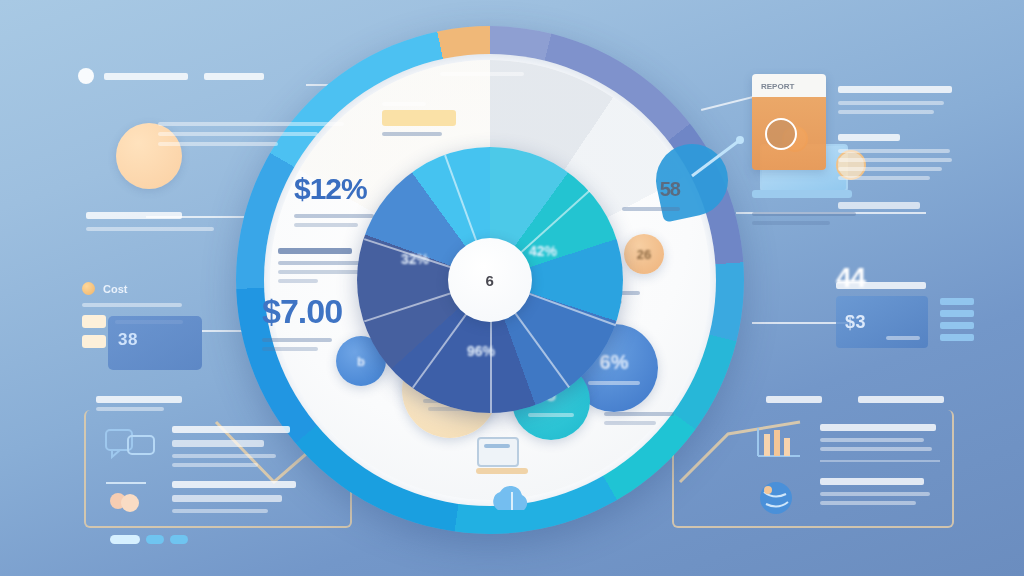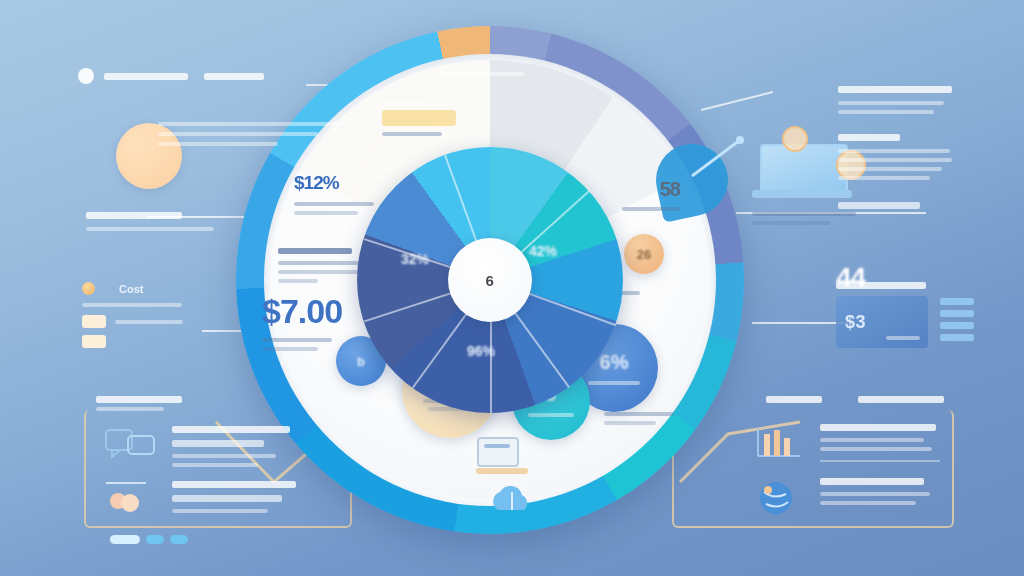--- a/index.html
+++ b/index.html
@@ -35,21 +35,21 @@
     background:radial-gradient(circle at 34% 30%,#ffe2bd,#fad0a3);box-shadow:0 2px 8px rgba(60,90,140,.18);}
 
   #lt-body{position:absolute;left:158px;top:122px;width:190px;}
   #lt-body .ptxt{margin-bottom:6px;}
 
   
   #lm{position:absolute;left:86px;top:212px;width:160px;}
 
   
   #cost{position:absolute;left:82px;top:282px;width:108px;}
-  #cost .ch{display:flex;align-items:center;gap:24px;margin-bottom:8px;}
+  #cost .ch{display:flex;align-items:center;gap:8px;margin-bottom:8px;}
   .dot-o{width:13px;height:13px;border-radius:50%;background:radial-gradient(circle at 35% 32%,#ffd79a,#f0b56b);flex:none;}
   .cost-lbl{font-size:11px;font-weight:700;color:#e9f1fb;filter:blur(.5px);}
   .swatch{width:24px;height:13px;border-radius:3px;background:#fdf0da;display:inline-block;flex:none;}
   .srow{display:flex;align-items:center;gap:9px;margin-bottom:7px;}
   .bluecard{position:absolute;left:108px;top:316px;width:94px;height:54px;border-radius:5px;
     background:linear-gradient(150deg,rgba(96,140,205,.78),rgba(74,119,190,.70));}
   .bluecard .glyph{color:#cfe3fb;font-size:17px;font-weight:700;padding:14px 0 0 10px;display:block;}
   .rcard{position:absolute;left:752px;top:74px;width:74px;height:96px;border-radius:4px;
     background:linear-gradient(180deg,#f7f7f5 0%,#f7f7f5 24%,rgba(243,167,95,.92) 24%,rgba(236,151,79,.92) 100%);
     box-shadow:0 3px 10px rgba(50,80,130,.22);}
@@ -199,21 +199,21 @@
       <span class="ptxt d" style="width:78px;opacity:.7;"></span>
     </div>
 
     <div class="stat" style="left:146px;top:76px;">
       <span class="ptxt l" style="width:44px;margin-bottom:2px;"></span>
       <span style="display:block;width:74px;height:16px;border-radius:3px;background:rgba(250,216,140,.75);margin-top:4px;"></span>
       <span class="ptxt d" style="width:60px;margin-top:6px;"></span>
     </div>
 
     <div class="stat" style="left:58px;top:146px;">
-      <span class="big glyph" style="font-size:19px;color:#3a6ec0;">$12%</span>
+      <span class="big glyph" style="font-size:30px;color:#3a6ec0;">$12%</span>
       <span class="ptxt d" style="width:80px;margin-top:8px;"></span>
       <span class="ptxt d" style="width:64px;margin-top:5px;opacity:.75;"></span>
     </div>
 
     <div class="stat" style="left:42px;top:222px;width:110px;">
       <span class="ptxt dh" style="width:74px;margin-bottom:7px;"></span>
       <span class="ptxt d" style="width:98px;margin-bottom:5px;"></span>
       <span class="ptxt d" style="width:86px;margin-bottom:5px;opacity:.8;"></span>
       <span class="ptxt d" style="width:40px;opacity:.7;"></span>
     </div>
@@ -328,21 +328,29 @@
     </div>
     <span class="ptxt l" style="width:100px;margin-bottom:8px;"></span>
     <div class="srow">
       <span class="swatch"></span>
       <span class="ptxt l" style="width:68px;"></span>
     </div>
     <div class="srow">
       <span class="swatch"></span>
     </div>
   </div>
-
+  <div class="bluecard">
+    <span class="glyph">38</span>
+  </div>
+
+  <div class="rcard">
+    <span class="tag">REPORT</span>
+    <span class="ring"></span>
+    <span style="position:absolute;left:10px;bottom:22px;" class="ptxt l"></span>
+  </div>
   <div id="rt-txt">
     <span class="ptxt h" style="width:114px;margin-bottom:8px;"></span>
     <span class="ptxt l" style="width:106px;"></span>
     <span class="ptxt l" style="width:96px;"></span>
     <span class="ptxt h" style="width:62px;margin:20px 0 8px;"></span>
     <span class="ptxt l" style="width:112px;"></span>
     <span class="ptxt l" style="width:114px;"></span>
     <span class="ptxt l" style="width:104px;"></span>
     <span class="ptxt l" style="width:92px;"></span>
     <span class="ptxt h" style="width:82px;margin-top:22px;opacity:.85;"></span>

